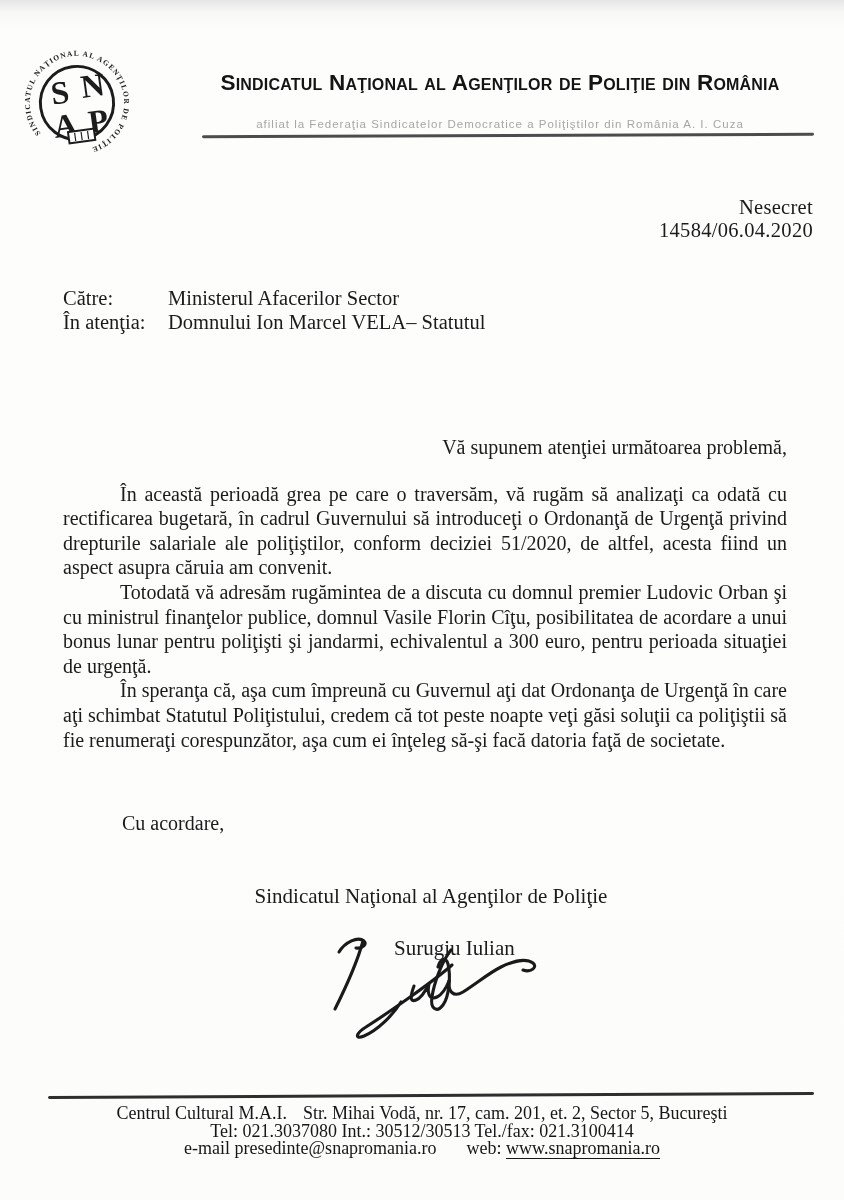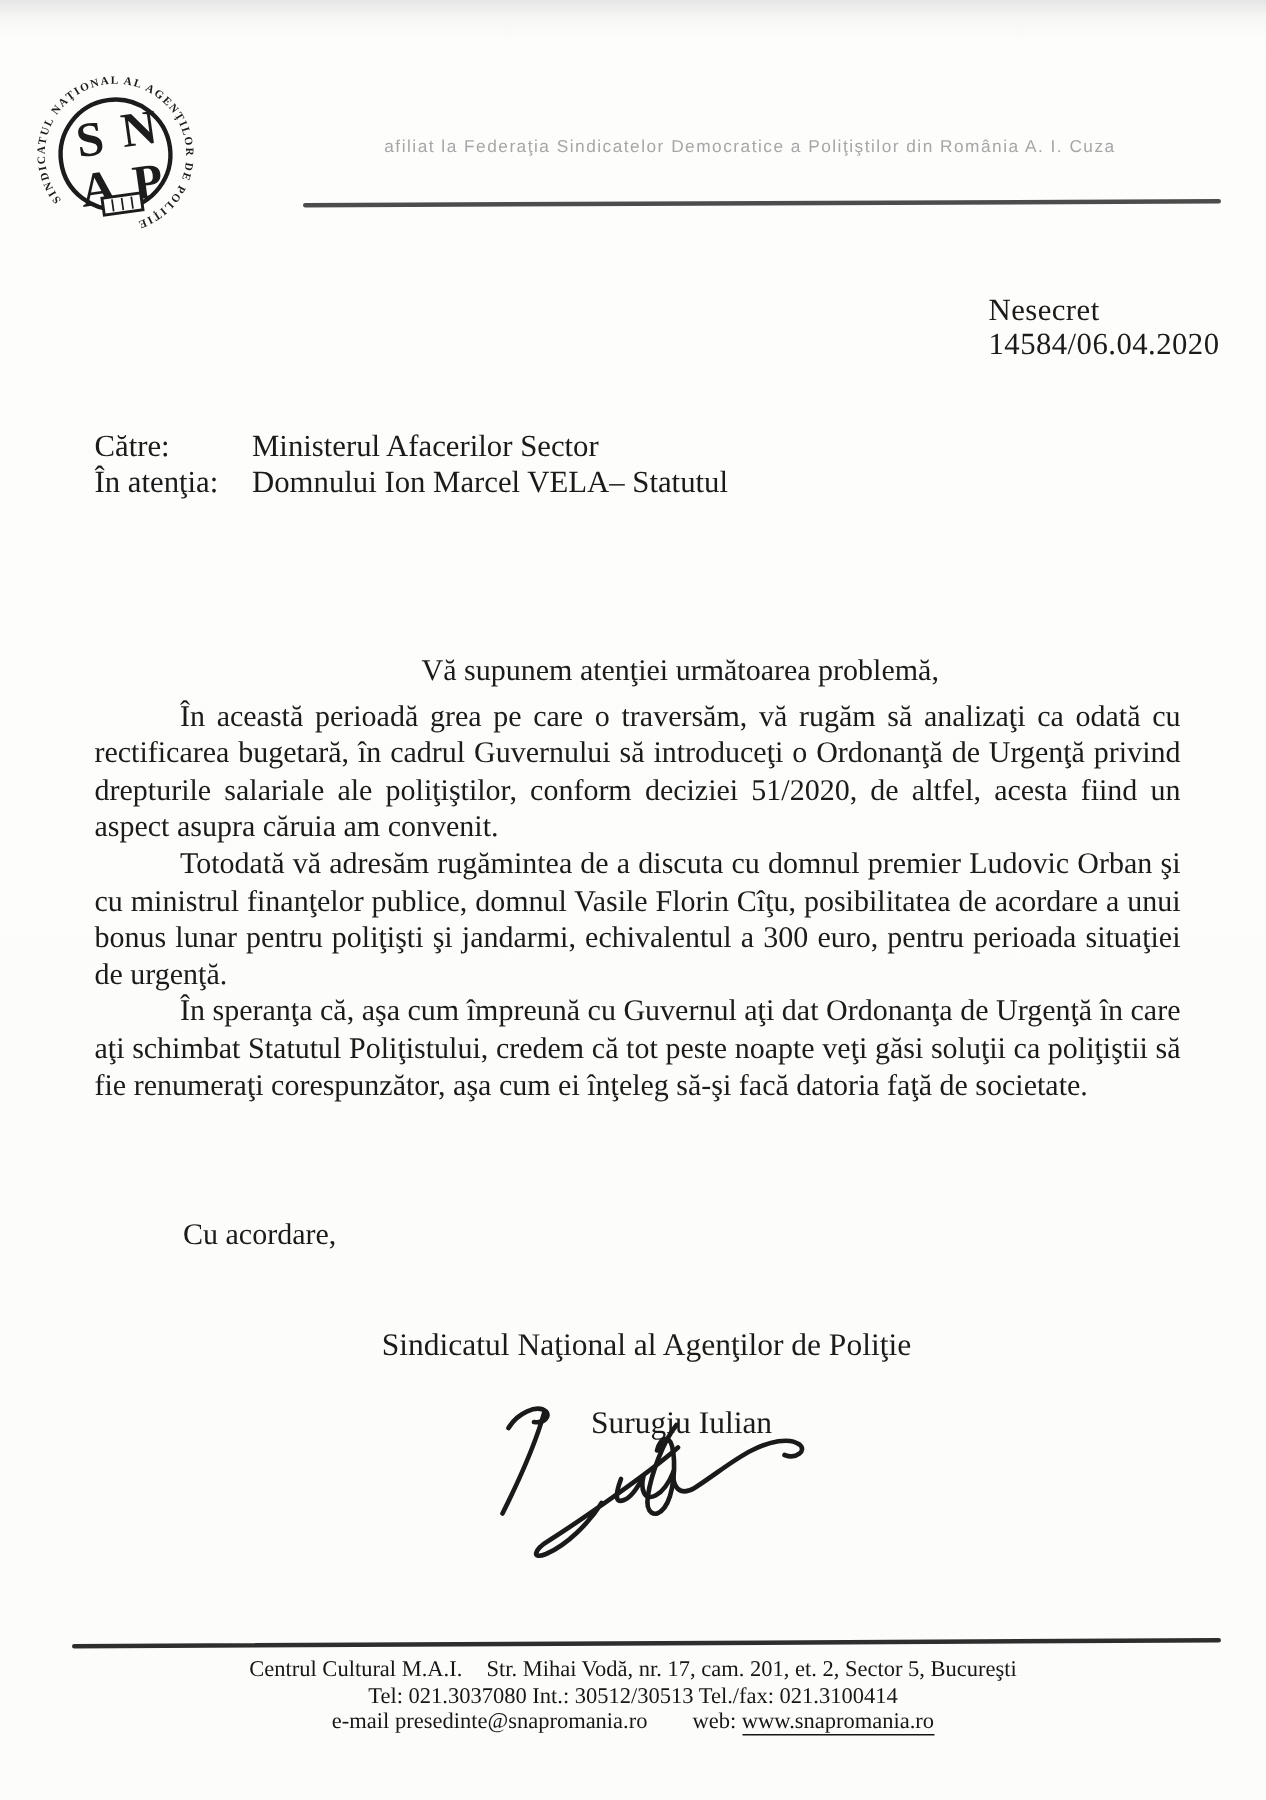--- a/index.html
+++ b/index.html
@@ -26,48 +26,48 @@
     font-size:11.5px;color:#a6a6a6;letter-spacing:1px;
     filter:blur(.4px);
   }
   .head-rule{
     position:absolute;left:202px;top:134px;width:612px;height:3px;
     background:#4c4c4c;border-radius:2px;transform:rotate(-.25deg);
   }
   
   .classification{
     position:absolute;top:196px;right:31px;
-    font-size:20.5px;line-height:23px;text-align:left;letter-spacing:.3px;
+    font-size:20.5px;line-height:23px;text-align:right;letter-spacing:.3px;
   }
   
   .recipient{
     position:absolute;left:63px;top:287px;
     display:grid;grid-template-columns:105px auto;
     font-size:20.5px;line-height:23.5px;
   }
   
   .letter-body{
     position:absolute;left:63px;top:435px;width:724px;
     font-size:20px;line-height:24.6px;
   }
   .letter-body p{margin:0;text-indent:57px;text-align:justify;}
-  .letter-body p.salutation{text-align:center;margin-bottom:6px;}
+  .letter-body p.salutation{text-align:right;margin-bottom:22px;}
   
   .closing-salute{position:absolute;left:122px;top:812px;font-size:20px;}
   .closing-org{position:absolute;left:0;top:884px;width:844px;text-align:center;padding-left:18px;box-sizing:border-box;font-size:21px;}
   .signer-name{position:absolute;left:374px;top:936px;font-size:21px;margin-left:20px;}
   .handwriting{position:absolute;left:330px;top:931px;width:236px;height:112px;}
   
   .foot-rule{
     position:absolute;left:48px;top:1094px;width:766px;height:3px;
     background:#2e2e2e;border-radius:2px;transform:rotate(-.3deg);
   }
   .page-footer{
     position:absolute;left:112px;top:1105px;width:620px;
-    text-align:center;font-size:15px;line-height:17.5px;color:#161616;
+    text-align:center;font-size:18px;line-height:17.5px;color:#161616;
   }
   .page-footer .gap{display:inline-block;width:16px;}
   .page-footer .gap-wide{display:inline-block;width:30px;}
   .web-url{border-bottom:1.2px solid #161616;}
   svg text{font-family:"Liberation Serif","DejaVu Serif",serif;}
 </style>
 </head>
 <body>
 
 <div class="page">
@@ -88,20 +88,21 @@
     <text x="98" y="114" text-anchor="middle" font-size="40" font-weight="bold" fill="#1c1c1c">P</text>
     <g>
       <rect x="59" y="109" width="32" height="14" fill="#fdfdfc" stroke="#1c1c1c" stroke-width="2.4"></rect>
       <line x1="67" y1="111" x2="67" y2="121" stroke="#1c1c1c" stroke-width="1.4"></line>
       <line x1="75" y1="111" x2="75" y2="121" stroke="#1c1c1c" stroke-width="1.4"></line>
       <line x1="83" y1="111" x2="83" y2="121" stroke="#1c1c1c" stroke-width="1.4"></line>
     </g>
   </svg>
 
   <div class="head-text">
+    <h1 class="org-title">Sindicatul Naţional al Agenţilor de Poliţie din România</h1>
     <div class="affiliation">afiliat la Federaţia Sindicatelor Democratice a Poliţiştilor din România A. I. Cuza</div>
   </div>
   <div class="head-rule"></div>
 
   <div class="classification">
     <div>Nesecret</div>
     <div>14584/06.04.2020</div>
   </div>
 
   <div class="recipient">

